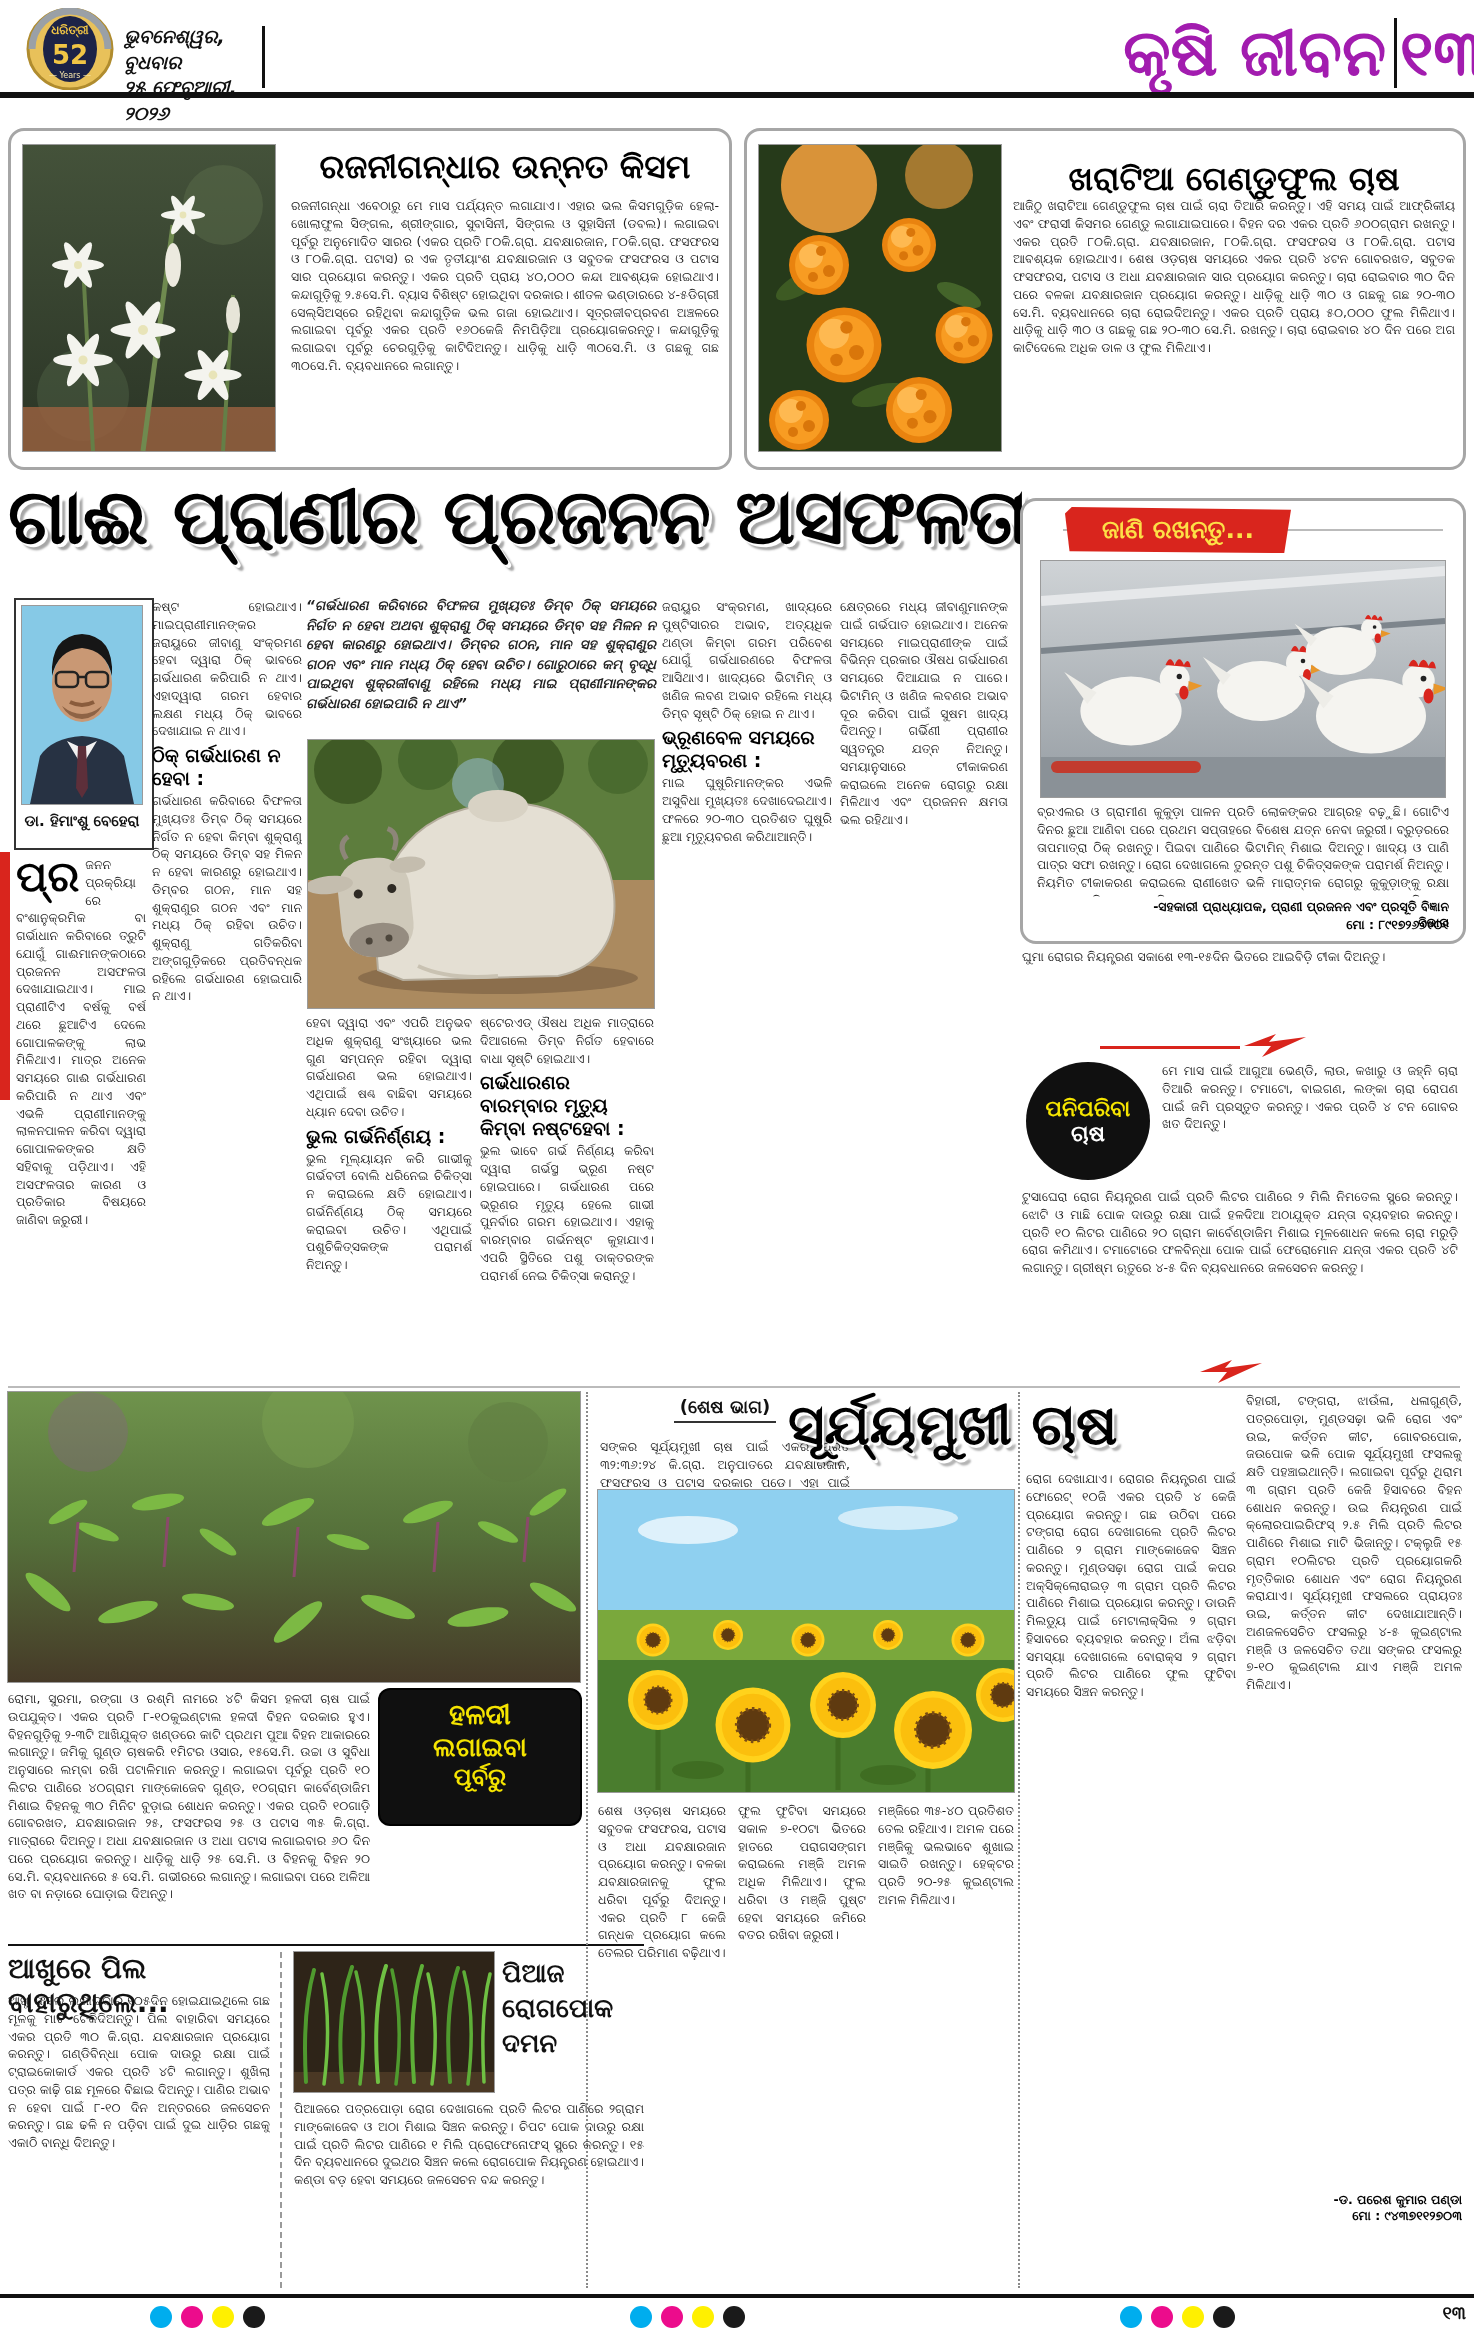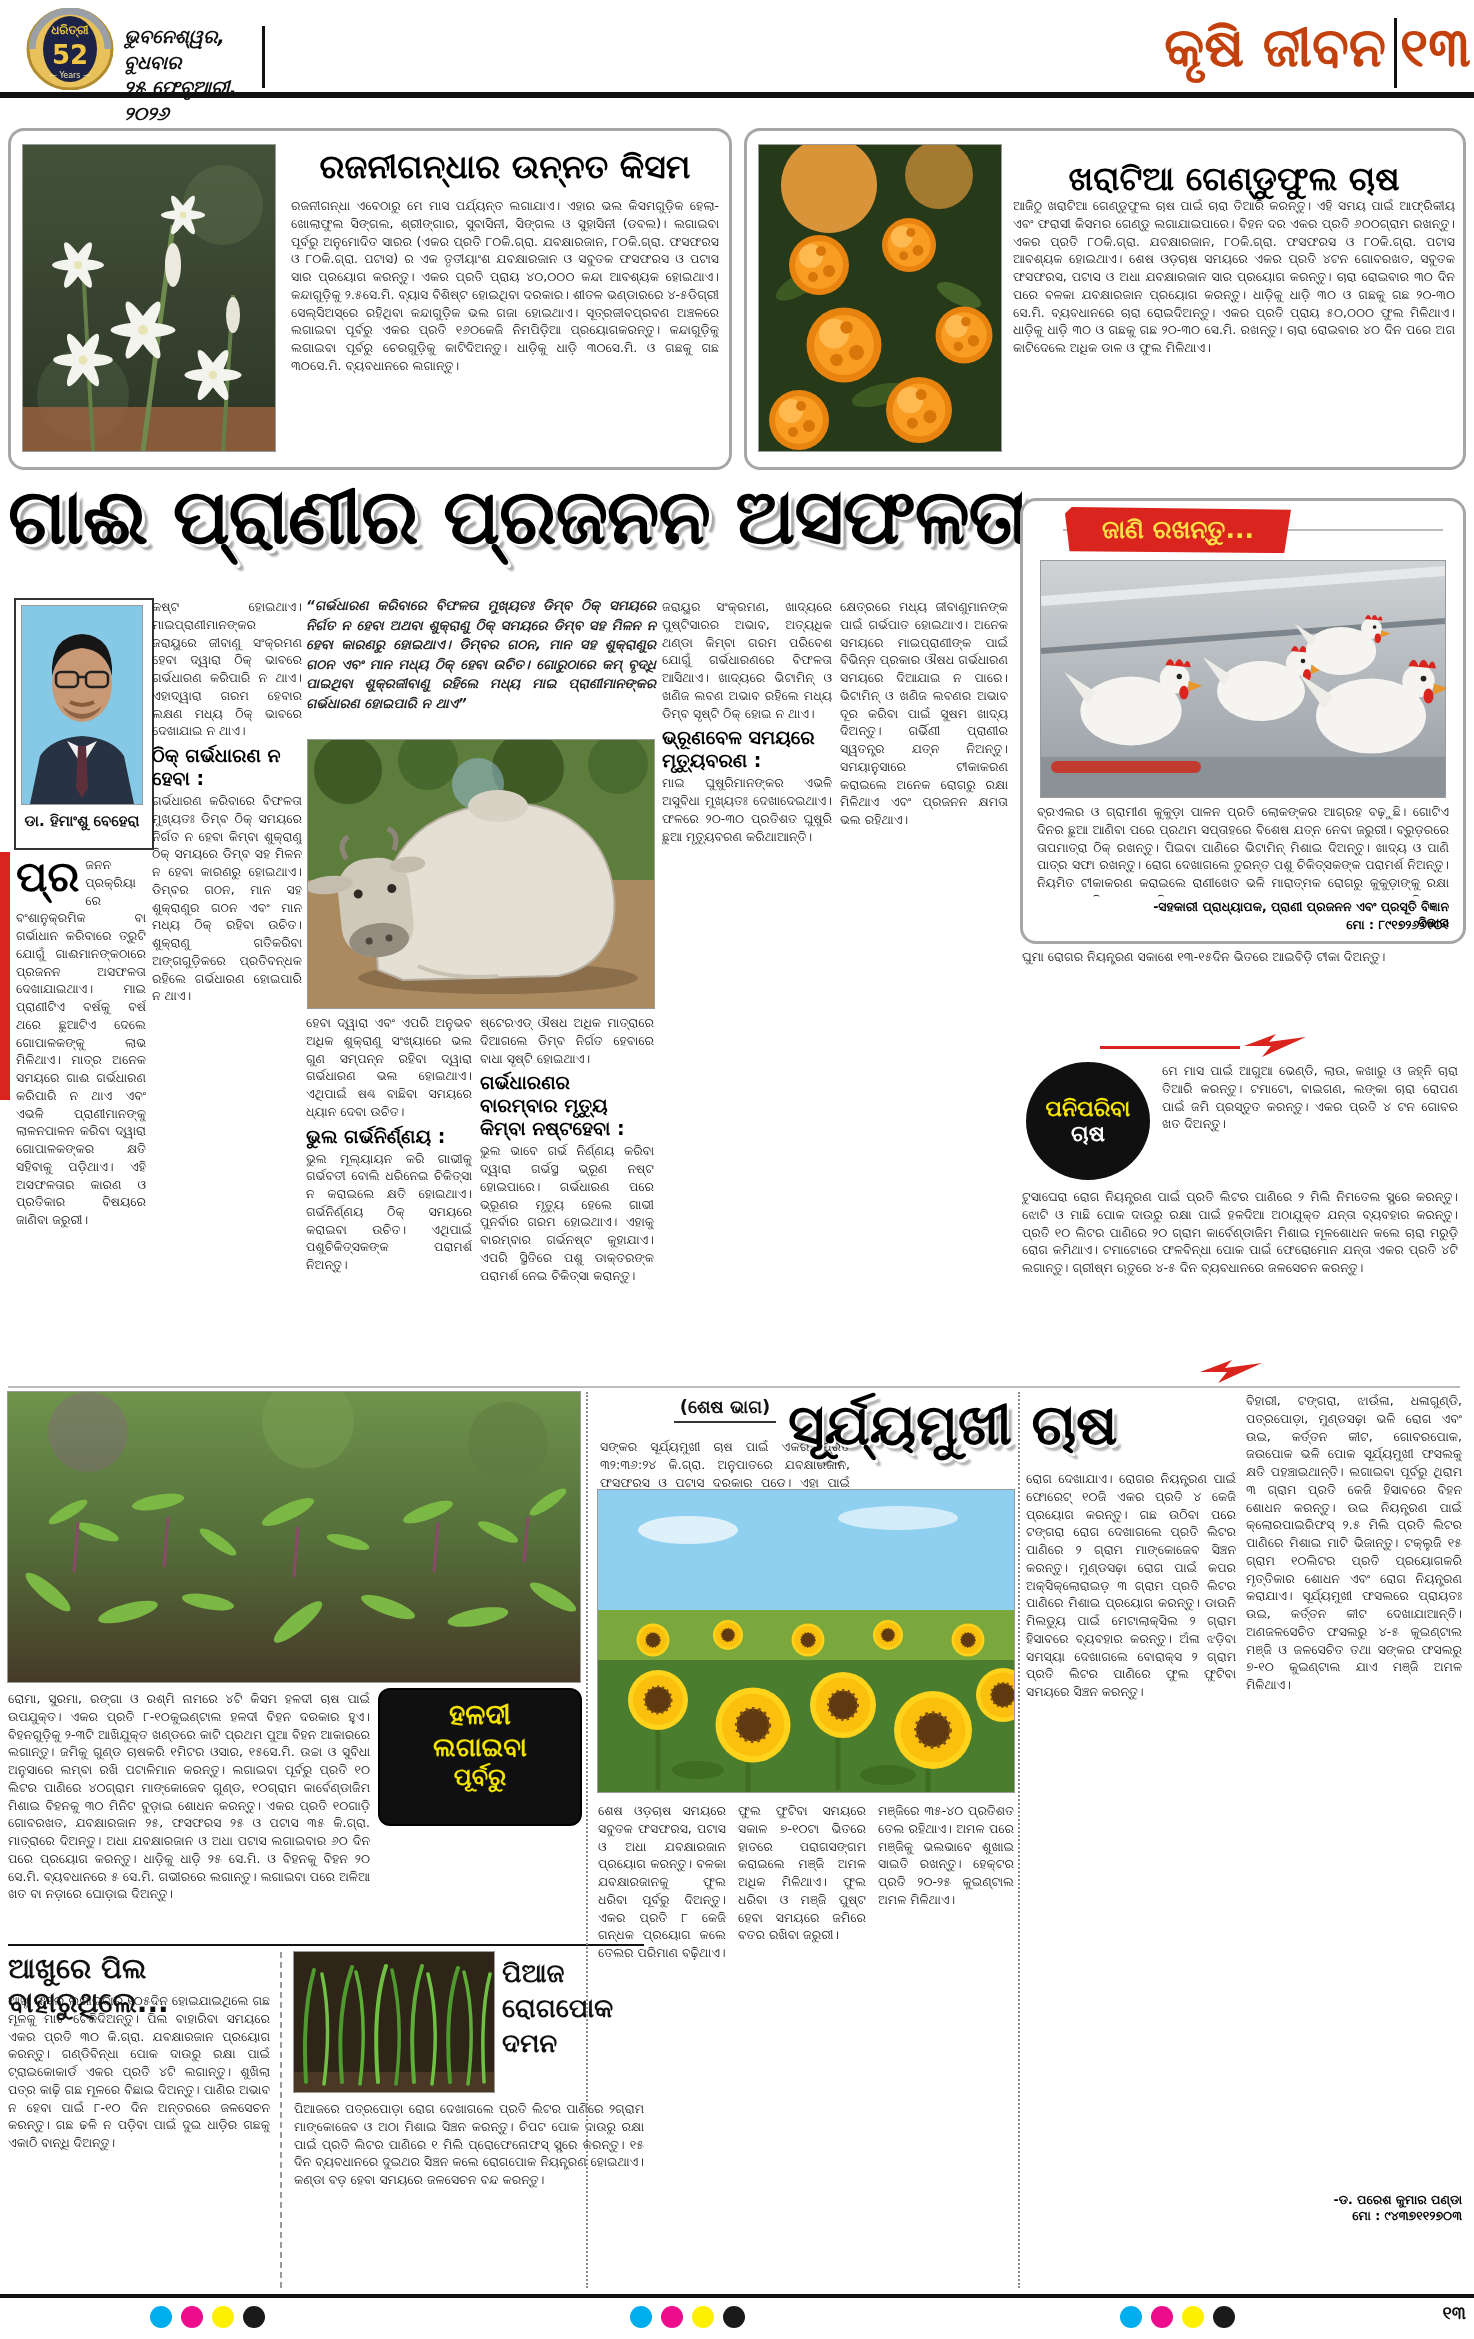--- a/index.html
+++ b/index.html
@@ -8,21 +8,21 @@
   .abs{position:absolute;}
   .jt{text-align:justify;font-size:12.5px;line-height:1.42;overflow:hidden;overflow-wrap:anywhere;color:#1c1c1c;}
   .subhead{font-weight:bold;font-size:19px;margin:4px 8px 2px 0;color:#000;}
   .rule{background:#111;}
   .greyline{background:#bbb;}
   .boxed{border:3px solid #a6a6a6;border-radius:16px;background:#fff;}
   .headline-xl{font-weight:900;font-size:76px;letter-spacing:-1px;color:#000;
                text-shadow:3px 3px 0 #fff,6px 6px 2px rgba(0,0,0,.35);white-space:nowrap;}
   .headline-md{font-weight:800;font-size:33px;color:#000;text-align:center;}
   .headline-sf{font-weight:900;font-size:56px;color:#000;text-shadow:2px 3px 0 #fff,5px 6px 2px rgba(0,0,0,.3);white-space:nowrap;}
-  .masthead{font-weight:800;font-size:54px;color:#c2410c;}
+  .masthead{font-weight:800;font-size:64px;color:#a21caf;}
   .dateline{font-weight:700;font-size:19px;line-height:1.35;color:#111;font-style:italic;}
   .red-tab{background:#d9251d;color:#fde047;font-weight:800;font-size:25px;line-height:46px;text-align:center;
            clip-path:polygon(0 14%,3% 0,100% 6%,97% 100%,2% 96%);}
   .black-badge{background:#101010;border-radius:10px;text-align:center;box-shadow:0 0 0 2px #000;}
   .badge-yellow{color:#f5e400;font-weight:900;}
   .badge-white{color:#ffffff;font-weight:800;}
   .black-circle{background:#101010;border-radius:50%;display:flex;flex-direction:column;align-items:center;justify-content:center;}
   .quote{font-style:italic;font-weight:600;font-size:13.5px;line-height:1.45;text-align:justify;color:#222;}
   .drop-cap{float:left;font-size:42px;line-height:.9;font-weight:800;padding:2px 6px 0 0;color:#000;}
   .sig{font-weight:700;font-size:12.5px;text-align:right;color:#000;}

